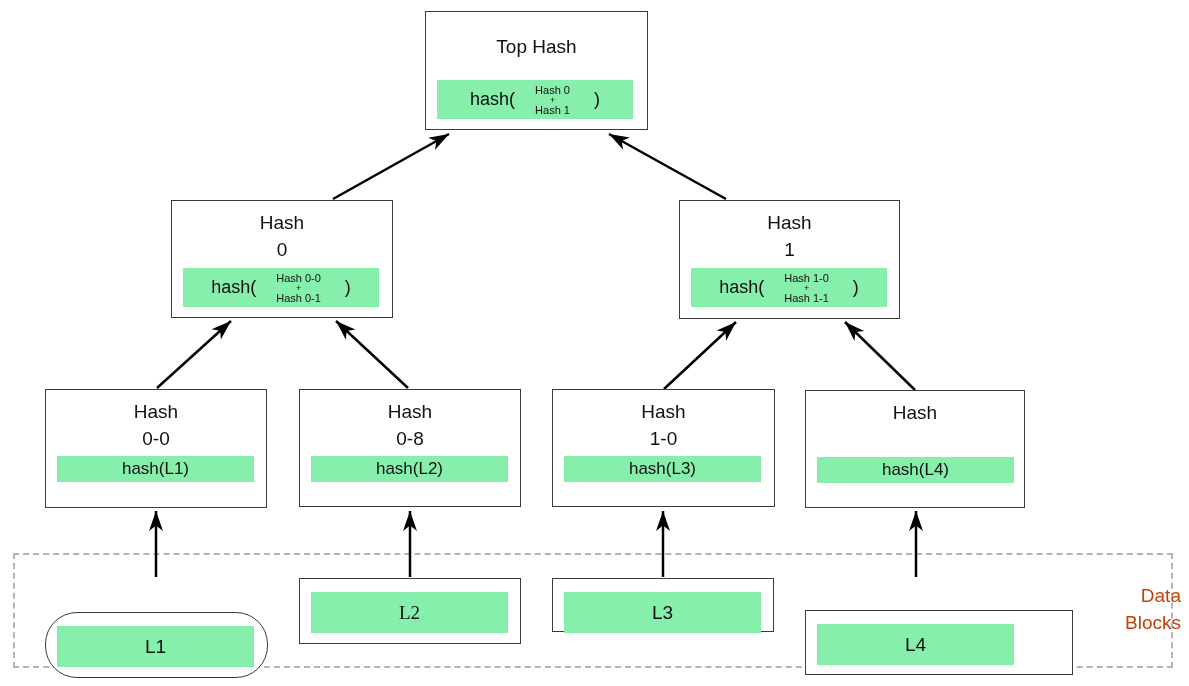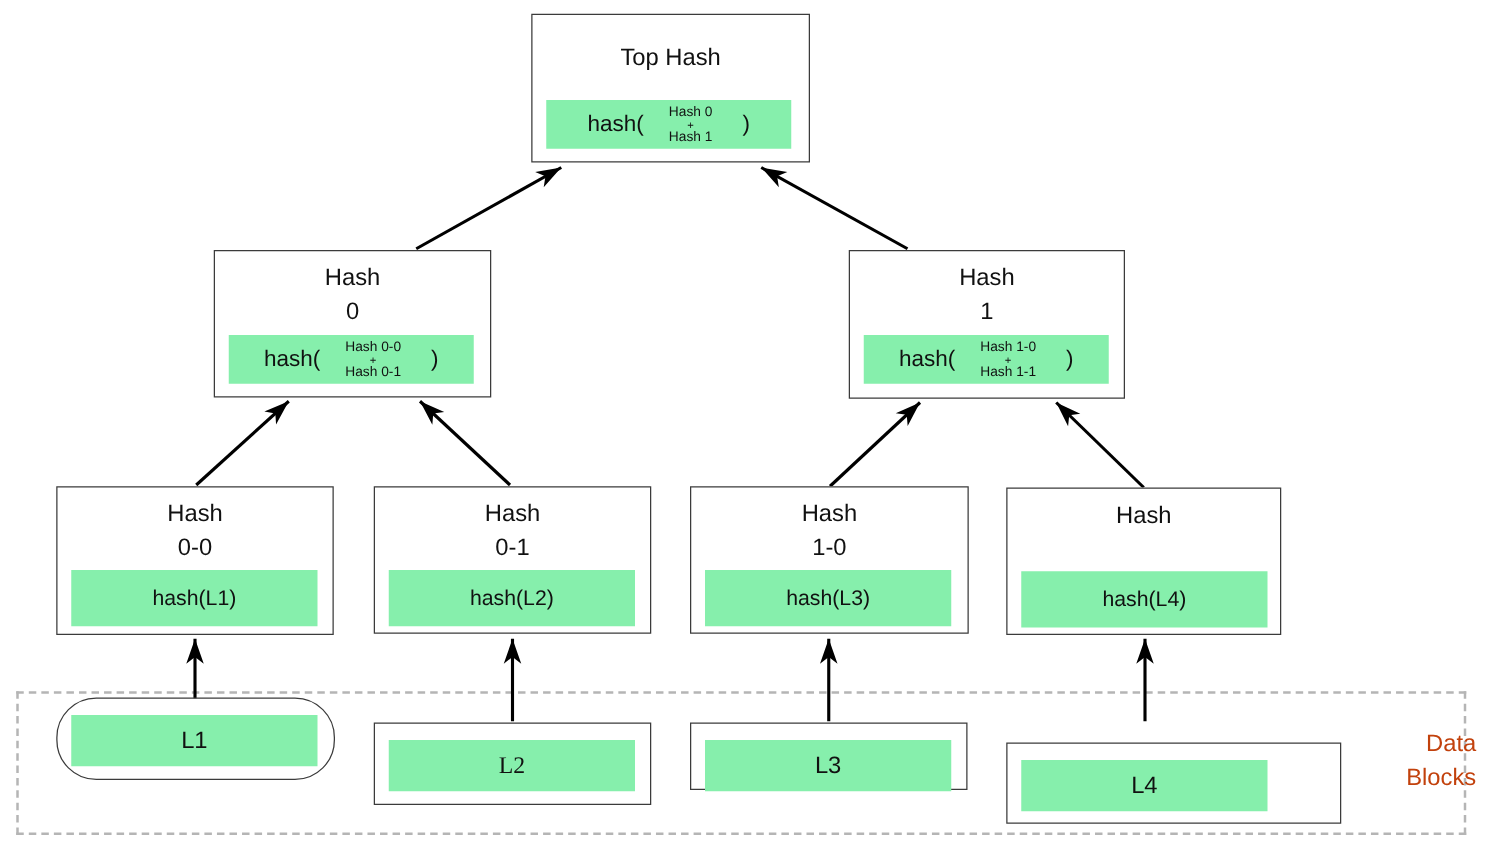--- a/index.html
+++ b/index.html
@@ -43,21 +43,21 @@
     left: 11px;
     top: 67px;
     width: 196px;
     height: 39px;
     gap: 20px;
   }
   .hl.simple {
     left: 11px;
     top: 66px;
     width: 197px;
-    height: 45px;
+    height: 26px;
     font-size: 17px;
   }
   .hl.datahl {
     left: 11px;
     top: 13px;
     width: 197px;
     height: 41px;
     font-size: 19px;
   }
   .fn {
@@ -183,50 +183,50 @@
     <div class="title">
       <div>Hash</div>
       <div>0-0</div>
     </div>
     <div class="hl simple">hash(L1)</div>
   </div>
 
   <div class="node" style="left:299px; top:389px; width:222px; height:118px;">
     <div class="title">
       <div>Hash</div>
-      <div>0-1</div>
+      <div>0-8</div>
     </div>
     <div class="hl simple">hash(L2)</div>
   </div>
 
   <div class="node" style="left:552px; top:389px; width:223px; height:118px;">
     <div class="title">
       <div>Hash</div>
       <div>1-0</div>
     </div>
     <div class="hl simple">hash(L3)</div>
   </div>
 
   <div class="node" style="left:805px; top:390px; width:220px; height:118px;">
     <div class="title">
       <div>Hash</div>
     </div>
     <div class="hl simple">hash(L4)</div>
   </div>
 
-  <div class="node" style="left:45px; top:558px; width:223px; height:66px;border-radius:32px;">
+  <div class="node" style="left:45px; top:612px; width:223px; height:66px;border-radius:32px;">
     <div class="hl datahl">L1</div>
   </div>
   <div class="node" style="left:299px; top:578px; width:222px; height:66px;font-family:Liberation Serif, serif;">
     <div class="hl datahl">L2</div>
   </div>
   <div class="node" style="left:552px; top:578px; width:222px; height:54px;text-align:right;">
     <div class="hl datahl">L3</div>
   </div>
-  <div class="node" style="left:805px; top:594px; width:268px; height:65px;">
+  <div class="node" style="left:805px; top:610px; width:268px; height:65px;">
     <div class="hl datahl">L4</div>
   </div>
 
   <div class="group-label">
     <div>Data</div>
     <div>Blocks</div>
   </div>
 
 </div>
 

